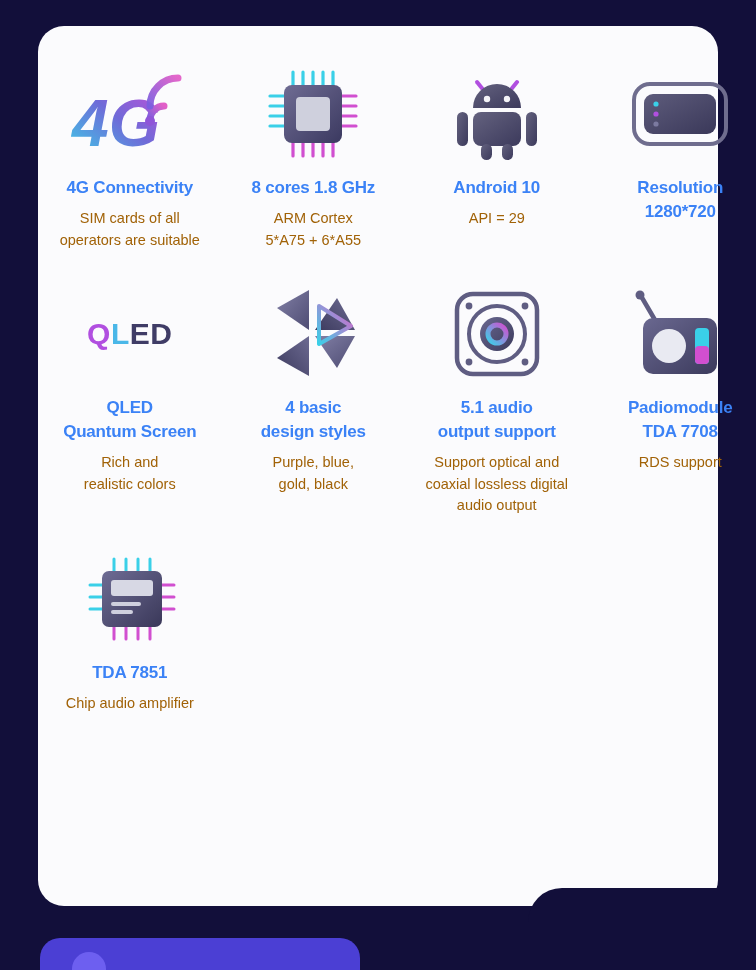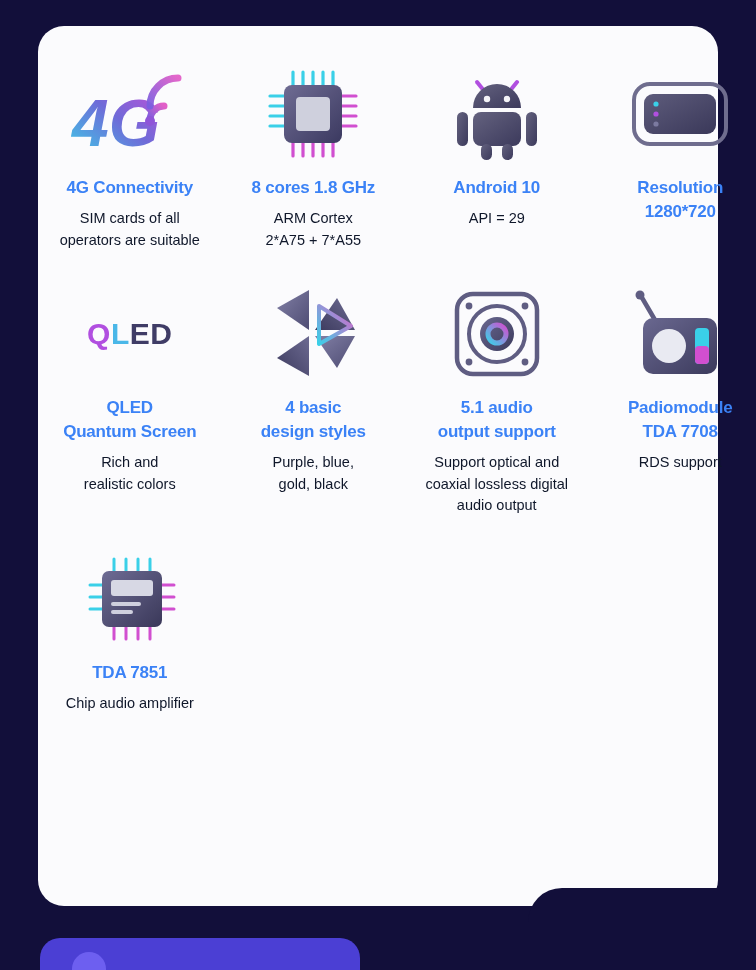--- a/index.html
+++ b/index.html
@@ -82,21 +82,21 @@
     font-size: 17px;
     font-weight: bold;
     color: #3b82f6;
     text-align: center;
     line-height: 1.42;
     letter-spacing: -0.2px;
   }
   .cell-sub {
     margin-top: 8px;
     font-size: 14.5px;
-    color: #0f172a;
+    color: #a16207;
     text-align: center;
     line-height: 1.5;
   }
   .brand {
     position: absolute;
     left: 0;
     top: 890px;
     width: 680px;
     text-align: right;
     padding-right: 44px;
@@ -190,21 +190,21 @@
               <path d="M84 42 h14"></path>
               <path d="M84 52 h14"></path>
               <path d="M84 62 h14"></path>
           </g>
           <rect x="26" y="21" width="58" height="58" rx="8" fill="url(#chipbody)"></rect>
           <rect x="38" y="33" width="34" height="34" rx="4" fill="#cfd0dd"></rect>
         </svg>
       </div>
       <div class="cell-title">8 cores 1.8 GHz</div>
       <div class="cell-sub" style="white-space:pre-line">ARM Cortex
-2*A75 + 7*A55</div>
+5*A75 + 6*A55</div>
     </div>
 
     <div class="cell">
       <div class="icon-wrap">
         <svg width="100" height="96" viewBox="0 0 100 96">
           <defs>
             <linearGradient id="andg" x1="0" y1="0" x2="1" y2="1">
               <stop offset="0" stop-color="#64627f"></stop>
               <stop offset="1" stop-color="#3c3a5c"></stop>
             </linearGradient>

